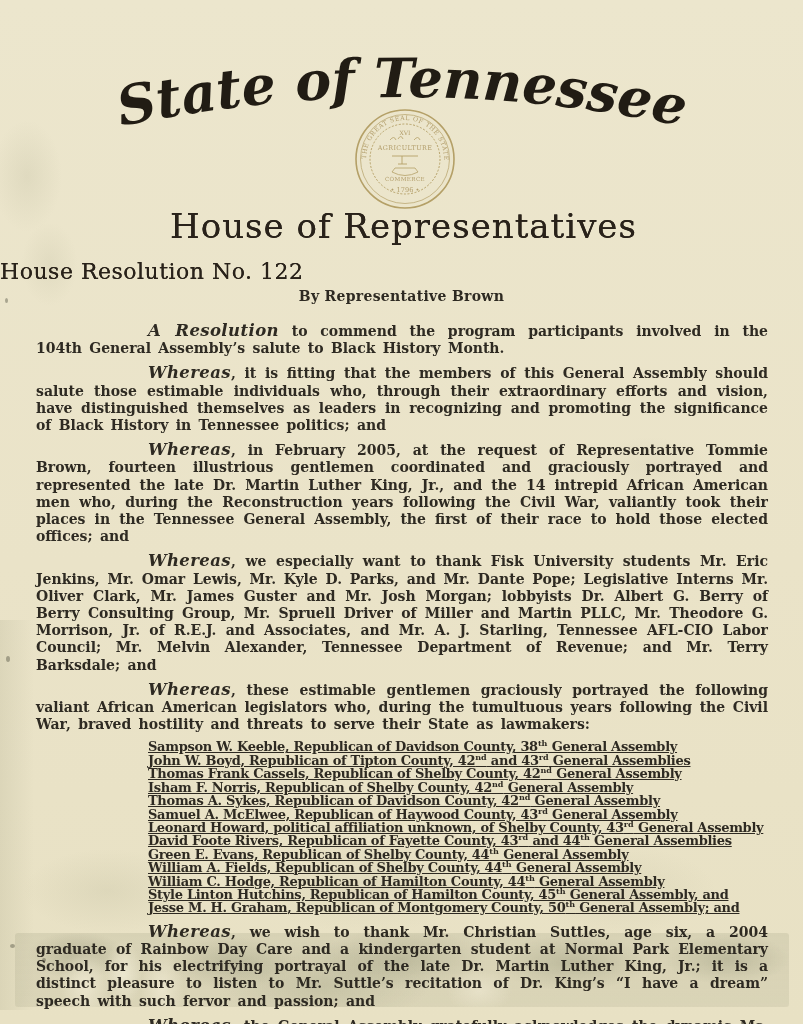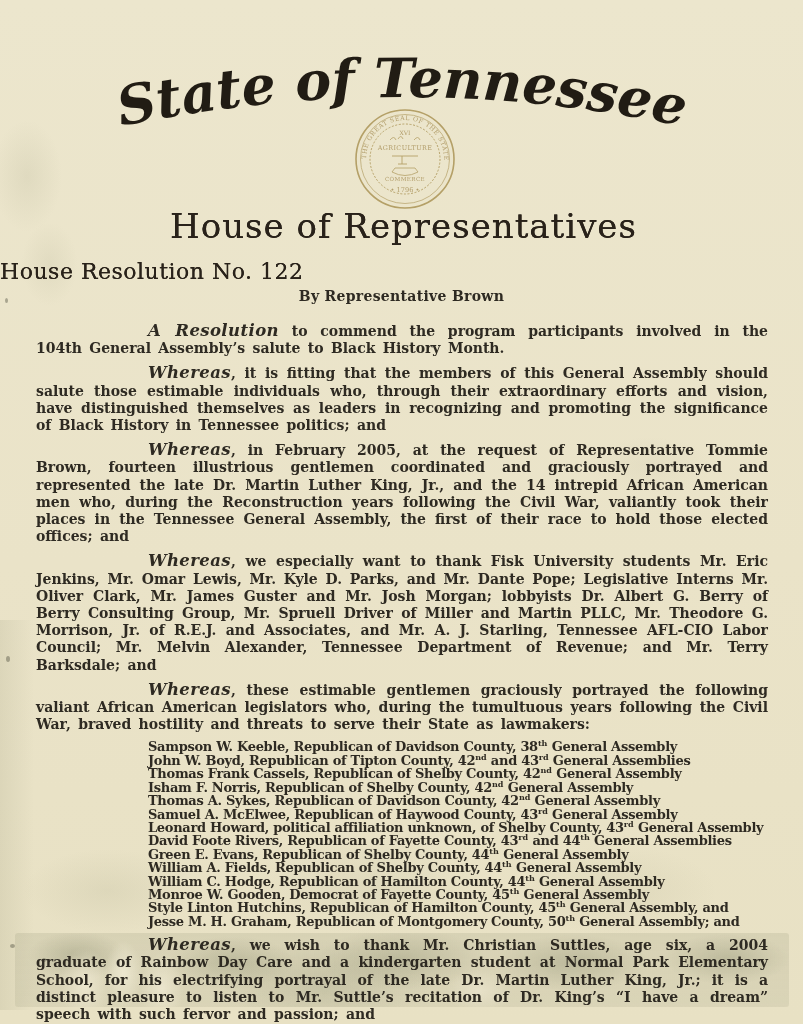--- a/index.html
+++ b/index.html
@@ -103,20 +103,21 @@
     font-size:16.5px;
     letter-spacing:.4px;
     margin-left:44px;
   }
   .legislator-list{
     margin:6px 0 8px 112px;
     text-align:left;
     font-size:13px;line-height:13.4px;
     letter-spacing:-.3px;word-spacing:0;
     white-space:nowrap;
+    text-decoration:underline;
   }
   .legislator{margin:0;}
   .legislator sup{font-size:.62em;vertical-align:super;line-height:0;letter-spacing:0;}
 </style>
 </head>
 <body>
 
 <div class="page">
 
   <div class="smudge smudge-topleft"></div>
@@ -189,21 +190,20 @@
       <div class="legislator">John W. Boyd, Republican of Tipton County, 42<sup>nd</sup> and 43<sup>rd</sup> General Assemblies</div>
       <div class="legislator">Thomas Frank Cassels, Republican of Shelby County, 42<sup>nd</sup> General Assembly</div>
       <div class="legislator">Isham F. Norris, Republican of Shelby County, 42<sup>nd</sup> General Assembly</div>
       <div class="legislator">Thomas A. Sykes, Republican of Davidson County, 42<sup>nd</sup> General Assembly</div>
       <div class="legislator">Samuel A. McElwee, Republican of Haywood County, 43<sup>rd</sup> General Assembly</div>
       <div class="legislator">Leonard Howard, political affiliation unknown, of Shelby County, 43<sup>rd</sup> General Assembly</div>
       <div class="legislator">David Foote Rivers, Republican of Fayette County, 43<sup>rd</sup> and 44<sup>th</sup> General Assemblies</div>
       <div class="legislator">Green E. Evans, Republican of Shelby County, 44<sup>th</sup> General Assembly</div>
       <div class="legislator">William A. Fields, Republican of Shelby County, 44<sup>th</sup> General Assembly</div>
       <div class="legislator">William C. Hodge, Republican of Hamilton County, 44<sup>th</sup> General Assembly</div>
-      <div class="legislator">Monroe W. Gooden, Democrat of Fayette County, 45<sup>th</sup> General Assembly</div>
       <div class="legislator">Style Linton Hutchins, Republican of Hamilton County, 45<sup>th</sup> General Assembly, and</div>
       <div class="legislator">Jesse M. H. Graham, Republican of Montgomery County, 50<sup>th</sup> General Assembly; and</div>
     </div>
 
     <p class="par">
       <span class="script-lead">Whereas</span><span>, we wish to thank Mr. Christian Suttles, age six, a 2004 graduate of Rainbow Day Care and a kindergarten student at Normal Park Elementary School, for his electrifying portrayal of the late Dr. Martin Luther King, Jr.; it is a distinct pleasure to listen to Mr. Suttle’s recitation of Dr. King’s “I have a dream” speech with such fervor and passion; and</span>
     </p>
 
     <p class="par">
       <span class="script-lead">Whereas</span><span>, the General Assembly gratefully acknowledges the dynamic Ms. Eunice Goolsby, owner of “Poems by Design” for her captivating presentation of the poem “In Celebration”, which she was inspired to write many years ago when she discovered that Dr. King had died at the very hospital where she worked; and</span>

